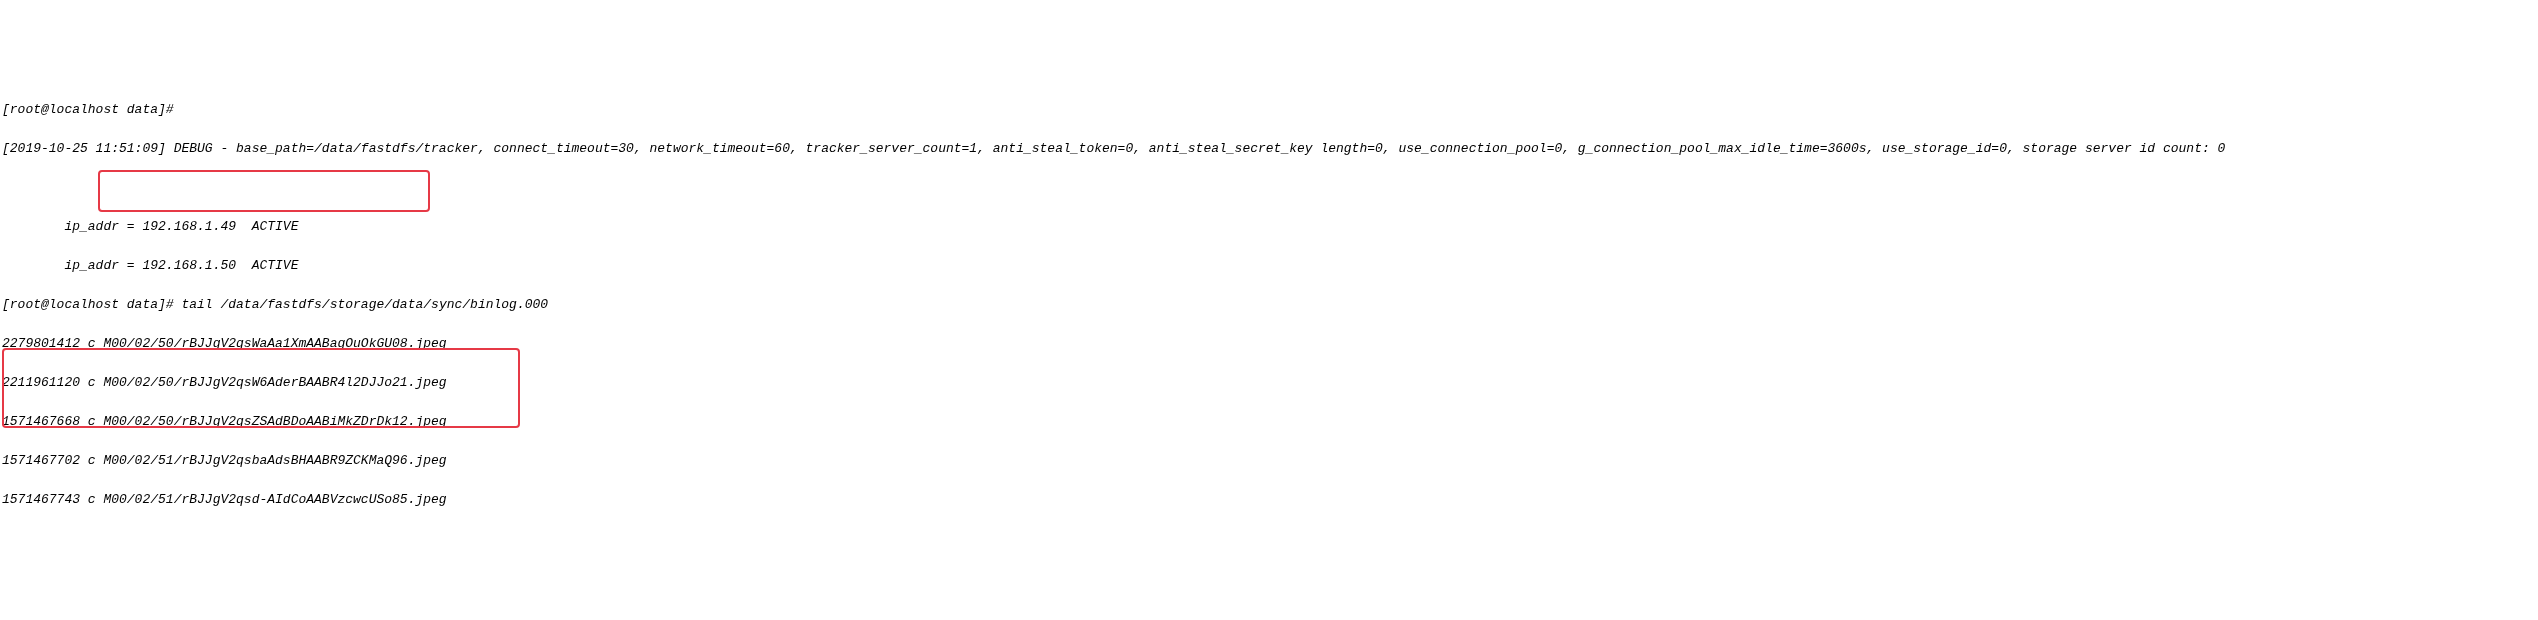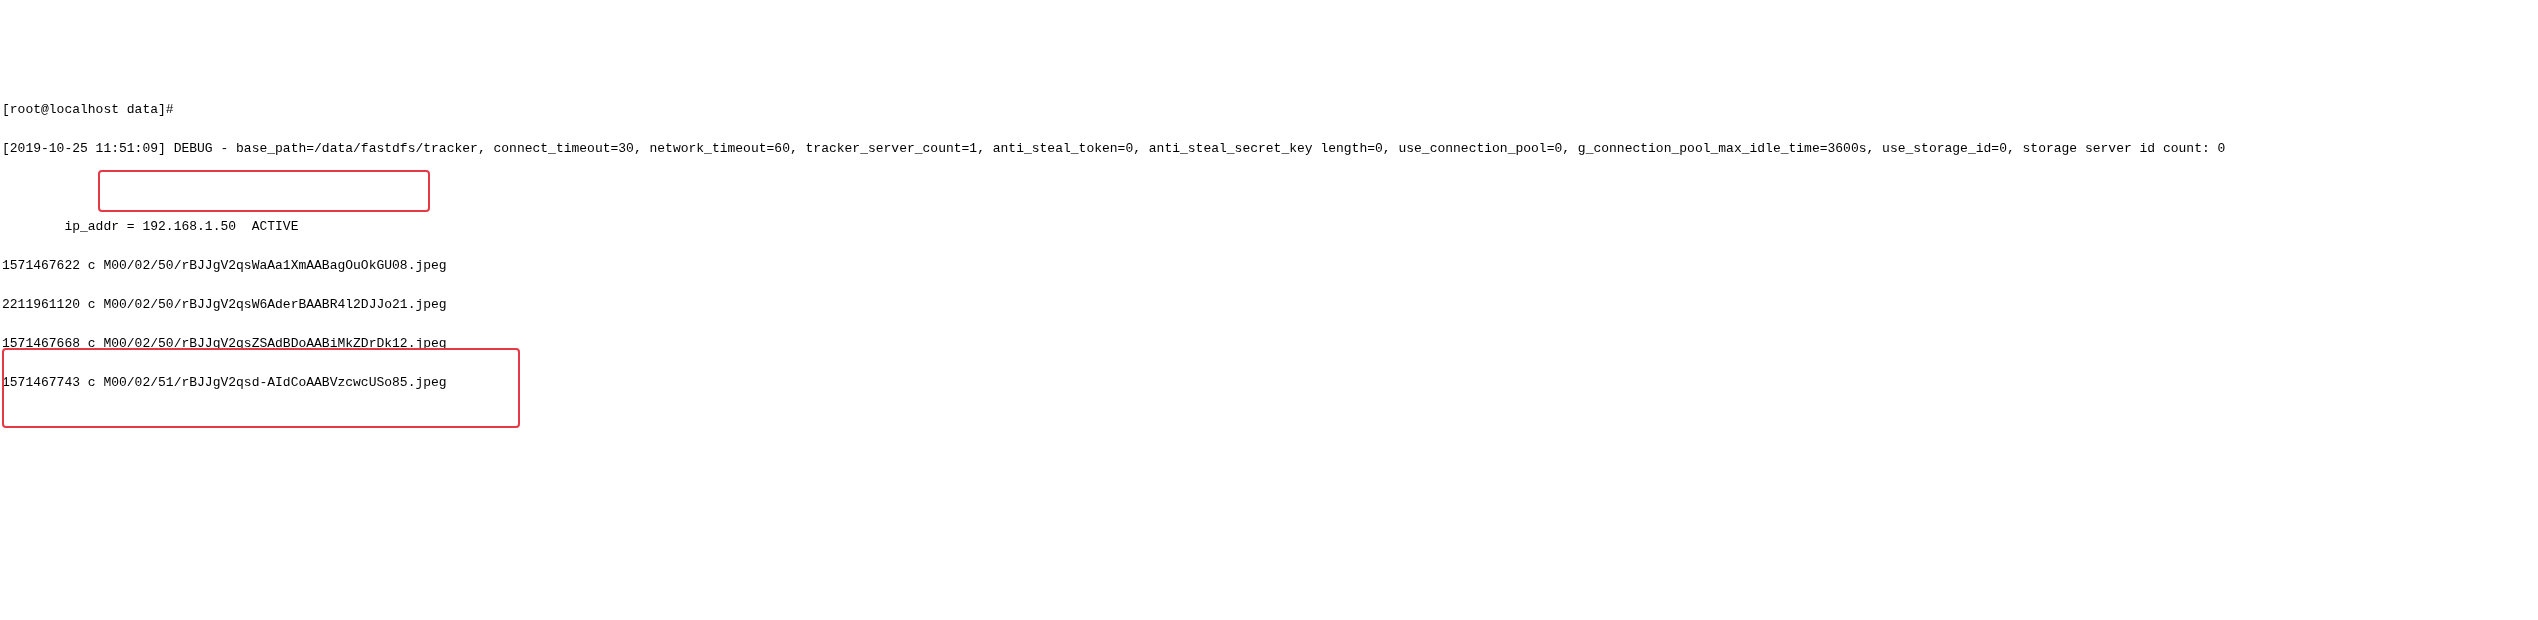--- a/index.html
+++ b/index.html
@@ -15,20 +15,21 @@
       color: #000000;
       padding: 2px;
       white-space: pre;
       position: relative;
     }
     .terminal {
       position: relative;
     }
     .line {
       white-space: pre;
+      font-style: italic;
     }
     .highlight-box-1 {
       position: absolute;
       border: 2px solid #e63946;
       border-radius: 4px;
       pointer-events: none;
     }
     .highlight-box-2 {
       position: absolute;
       border: 2px solid #e63946;
@@ -38,24 +39,27 @@
   </style>
 </head>
 <body>
 
 
 
 <div class="terminal">
 <div class="line"><span>[root@localhost data]# </span></div>
 <div class="line">[2019-10-25 11:51:09] DEBUG - base_path=/data/fastdfs/tracker, connect_timeout=30, network_timeout=60, tracker_server_count=1, anti_steal_token=0, anti_steal_secret_key length=0, use_connection_pool=0, g_connection_pool_max_idle_time=3600s, use_storage_id=0, storage server id count: 0</div>
 <div class="line"> </div>
+<div class="line">        ip_addr = 192.168.1.49  ACTIVE</div>
 <div class="line">        ip_addr = 192.168.1.50  ACTIVE</div>
-<div class="line">1571467622 c M00/02/50/rBJJgV2qsWaAa1XmAABagOuOkGU08.jpeg</div>
+<div class="line"><span>[root@localhost data]# </span><span>tail /data/fastdfs/storage/data/sync/binlog.000</span></div>
+<div class="line">2279801412 c M00/02/50/rBJJgV2qsWaAa1XmAABagOuOkGU08.jpeg</div>
 <div class="line">2211961120 c M00/02/50/rBJJgV2qsW6AderBAABR4l2DJJo21.jpeg</div>
 <div class="line">1571467668 c M00/02/50/rBJJgV2qsZSAdBDoAABiMkZDrDk12.jpeg</div>
+<div class="line">1571467702 c M00/02/51/rBJJgV2qsbaAdsBHAABR9ZCKMaQ96.jpeg</div>
 <div class="line">1571467743 c M00/02/51/rBJJgV2qsd-AIdCoAABVzcwcUSo85.jpeg</div>
 
 
 
 
 
 <div class="highlight-box-1" style="top:90px;left:96px;width:332px;height:42px;"></div>
 <div class="highlight-box-2" style="top:268px;left:0px;width:518px;height:80px;"></div>
 </div>
 

